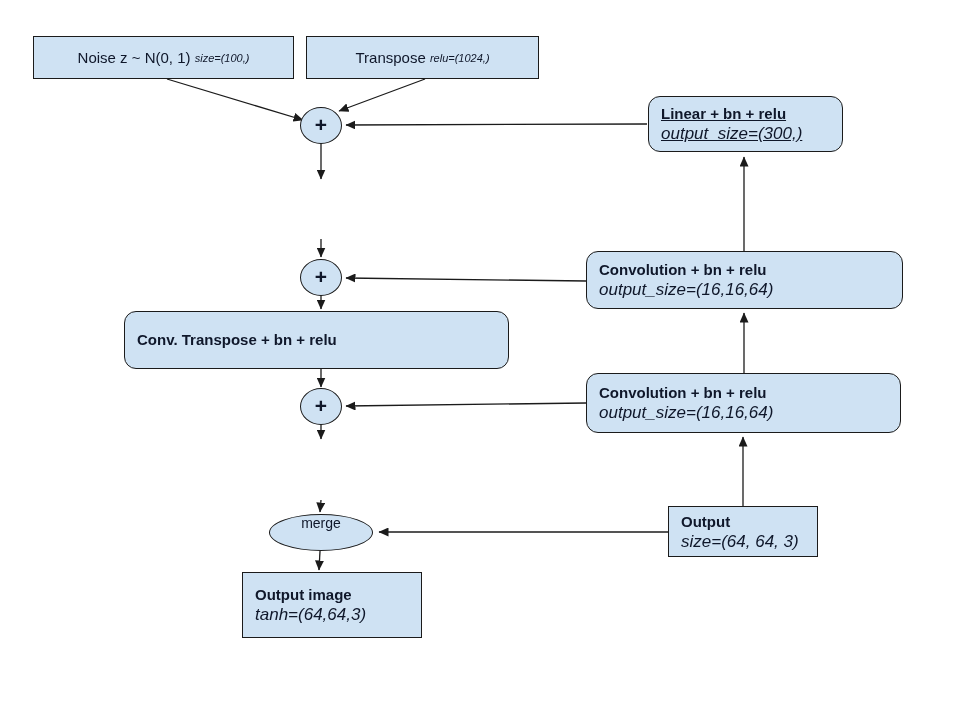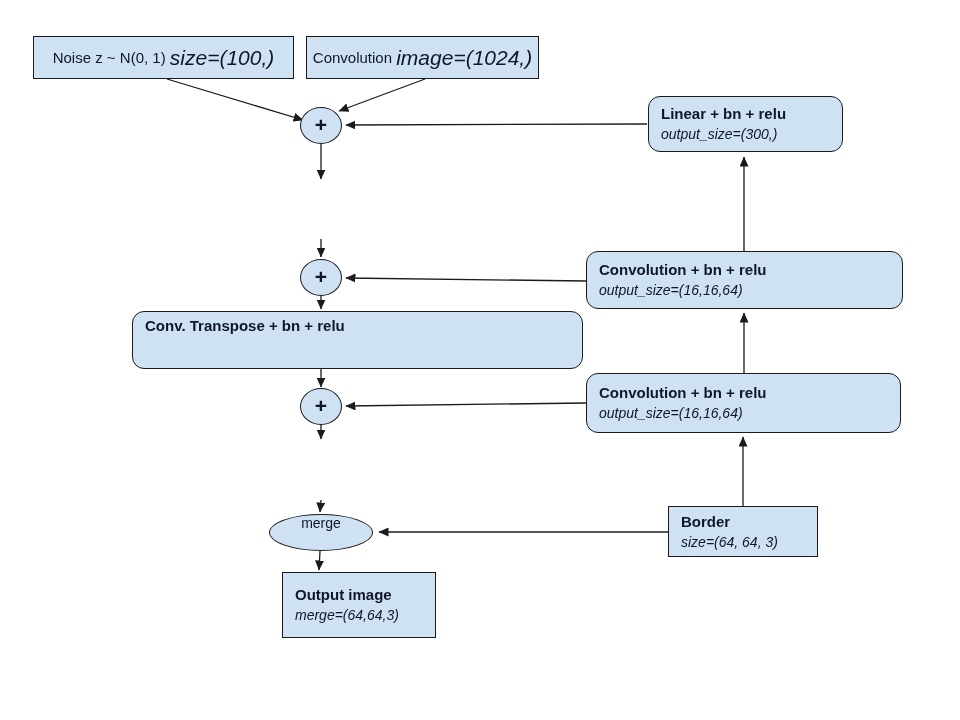--- a/index.html
+++ b/index.html
@@ -7,22 +7,22 @@
     position:relative;width:960px;height:720px;background:#ffffff;overflow:hidden;
     font-family:"Liberation Sans","DejaVu Sans",sans-serif;color:#0f172a;padding-left:32px;
   }
   #edges{position:absolute;left:0;top:0;width:960px;height:720px;z-index:1;}
   .node{position:absolute;z-index:2;box-sizing:border-box;background:#cfe2f3;border:1px solid #1b1b1b;}
   .rect{border-radius:0;}
   .round{border-radius:12px;}
   .two-line{display:flex;flex-direction:column;justify-content:center;padding:4px 12px;}
   .one-line{display:flex;align-items:center;justify-content:center;white-space:nowrap;font-size:15px;}
   .title{font-weight:bold;font-size:15px;line-height:20px;}
-  .meta{font-style:italic;font-size:14px;line-height:20px;}
-  .one-line .meta{font-size:21px;}
+  .meta{font-style:italic;font-size:17px;line-height:20px;}
+  .one-line .meta{font-size:11px;}
   .sum{
     border-radius:50%;display:flex;align-items:center;justify-content:center;
     font-weight:bold;font-size:21px;line-height:1;padding-bottom:2px;
   }
   .ellipse{
     border-radius:50%;display:flex;align-items:flex-start;justify-content:center;
     font-weight:normal;font-size:14px;
   }
 </style>
 </head>
@@ -54,61 +54,61 @@
       <line x1="744" y1="373" x2="744" y2="313" marker-end="url(#ah)"></line>
       <line x1="744" y1="251" x2="744" y2="157" marker-end="url(#ah)"></line>
     </g>
   </svg>
 
   <div class="node rect one-line" style="left:33px;top:36px;width:261px;height:43px;">
     <span>Noise z ~ N(0, 1)</span>&nbsp;<span class="meta">size=(100,)</span>
   </div>
 
   <div class="node rect one-line" style="left:306px;top:36px;width:233px;height:43px;">
-    <span>Convolution</span>&nbsp;<span class="meta">image=(1024,)</span>
+    <span>Transpose</span>&nbsp;<span class="meta">relu=(1024,)</span>
   </div>
 
   <div class="node sum" style="left:300px;top:107px;width:42px;height:37px;">
     <span>+</span>
   </div>
   <div class="node sum" style="left:300px;top:259px;width:42px;height:37px;">
     <span>+</span>
   </div>
   <div class="node sum" style="left:300px;top:388px;width:42px;height:37px;">
     <span>+</span>
   </div>
 
-  <div class="node round two-line" style="left:648px;top:96px;width:195px;height:56px;">
+  <div class="node round two-line" style="left:648px;top:96px;width:195px;height:56px;text-decoration:underline;">
     <span class="title">Linear + bn + relu</span>
     <span class="meta">output_size=(300,)</span>
   </div>
 
   <div class="node round two-line" style="left:586px;top:251px;width:317px;height:58px;">
     <span class="title">Convolution + bn + relu</span>
     <span class="meta">output_size=(16,16,64)</span>
   </div>
 
   <div class="node round two-line" style="left:586px;top:373px;width:315px;height:60px;">
     <span class="title">Convolution + bn + relu</span>
     <span class="meta">output_size=(16,16,64)</span>
   </div>
 
   <div class="node rect two-line" style="left:668px;top:506px;width:150px;height:51px;">
-    <span class="title">Border</span>
+    <span class="title">Output</span>
     <span class="meta">size=(64, 64, 3)</span>
   </div>
 
 
-  <div class="node round two-line" style="left:132px;top:311px;width:451px;height:58px;justify-content:space-between;">
+  <div class="node round two-line" style="left:124px;top:311px;width:385px;height:58px;">
     <span class="title">Conv. Transpose + bn + relu</span>
   </div>
 
 
   <div class="node ellipse" style="left:269px;top:514px;width:104px;height:37px;">
     <span>merge</span>
   </div>
 
-  <div class="node rect two-line" style="left:242px;top:572px;width:154px;height:66px;margin-left:40px;">
+  <div class="node rect two-line" style="left:242px;top:572px;width:180px;height:66px;">
     <span class="title">Output image</span>
-    <span class="meta">merge=(64,64,3)</span>
+    <span class="meta">tanh=(64,64,3)</span>
   </div>
 
 </div>
 
 </body></html>

